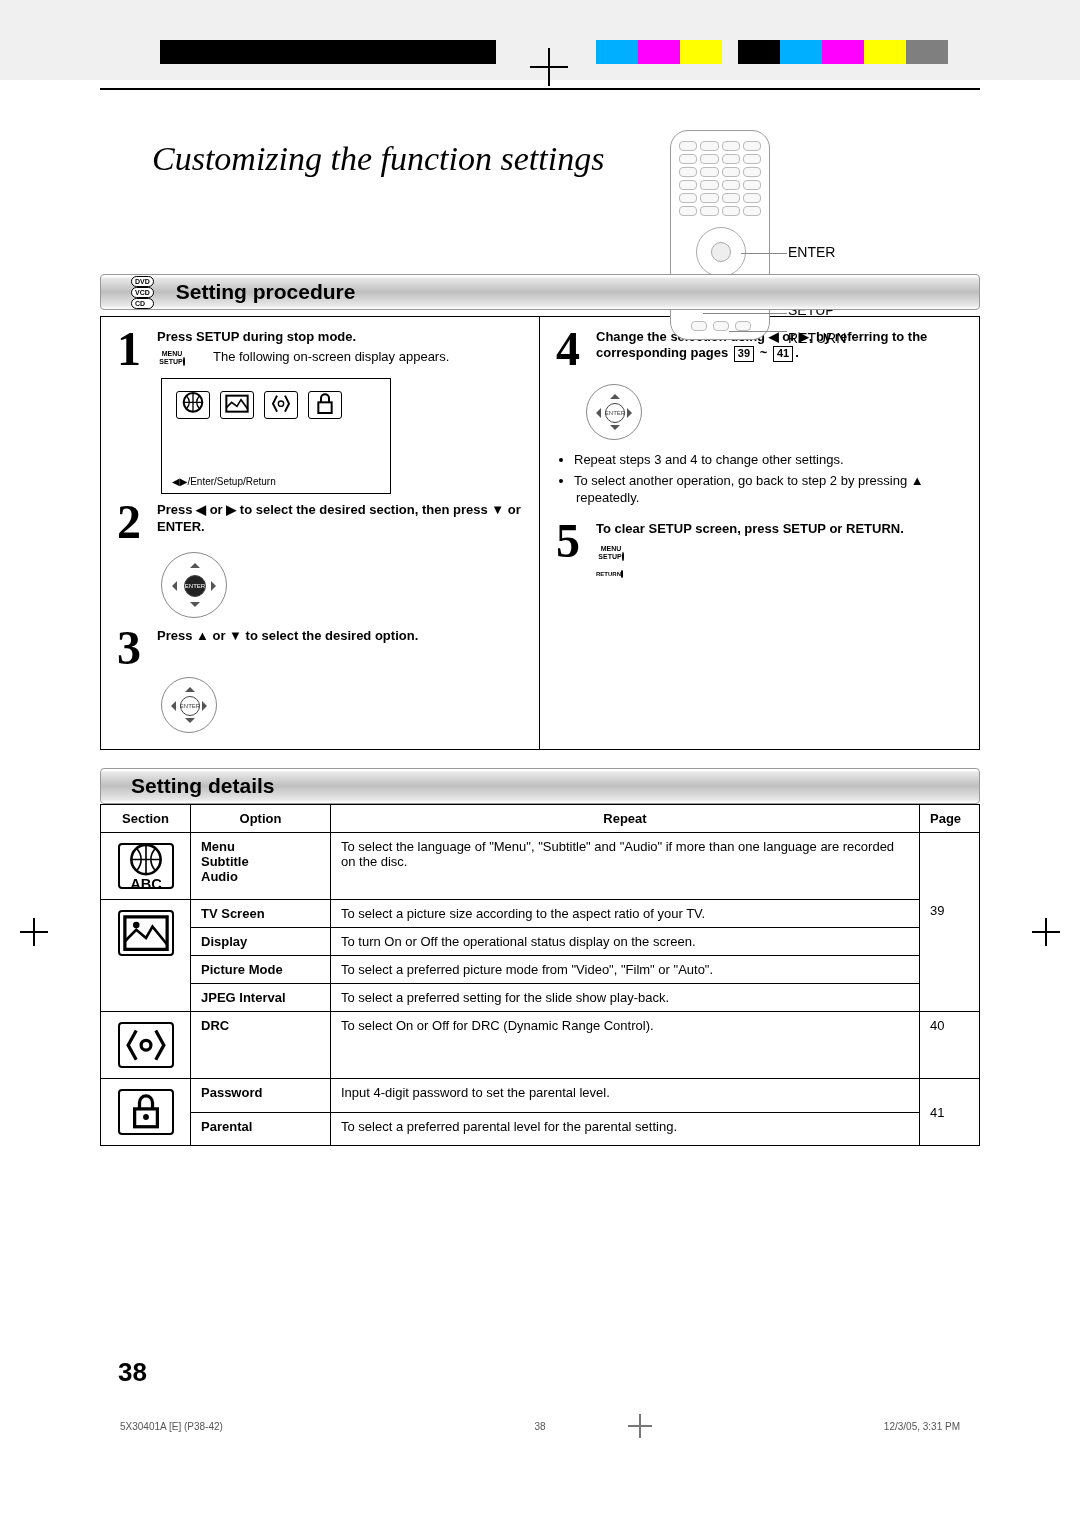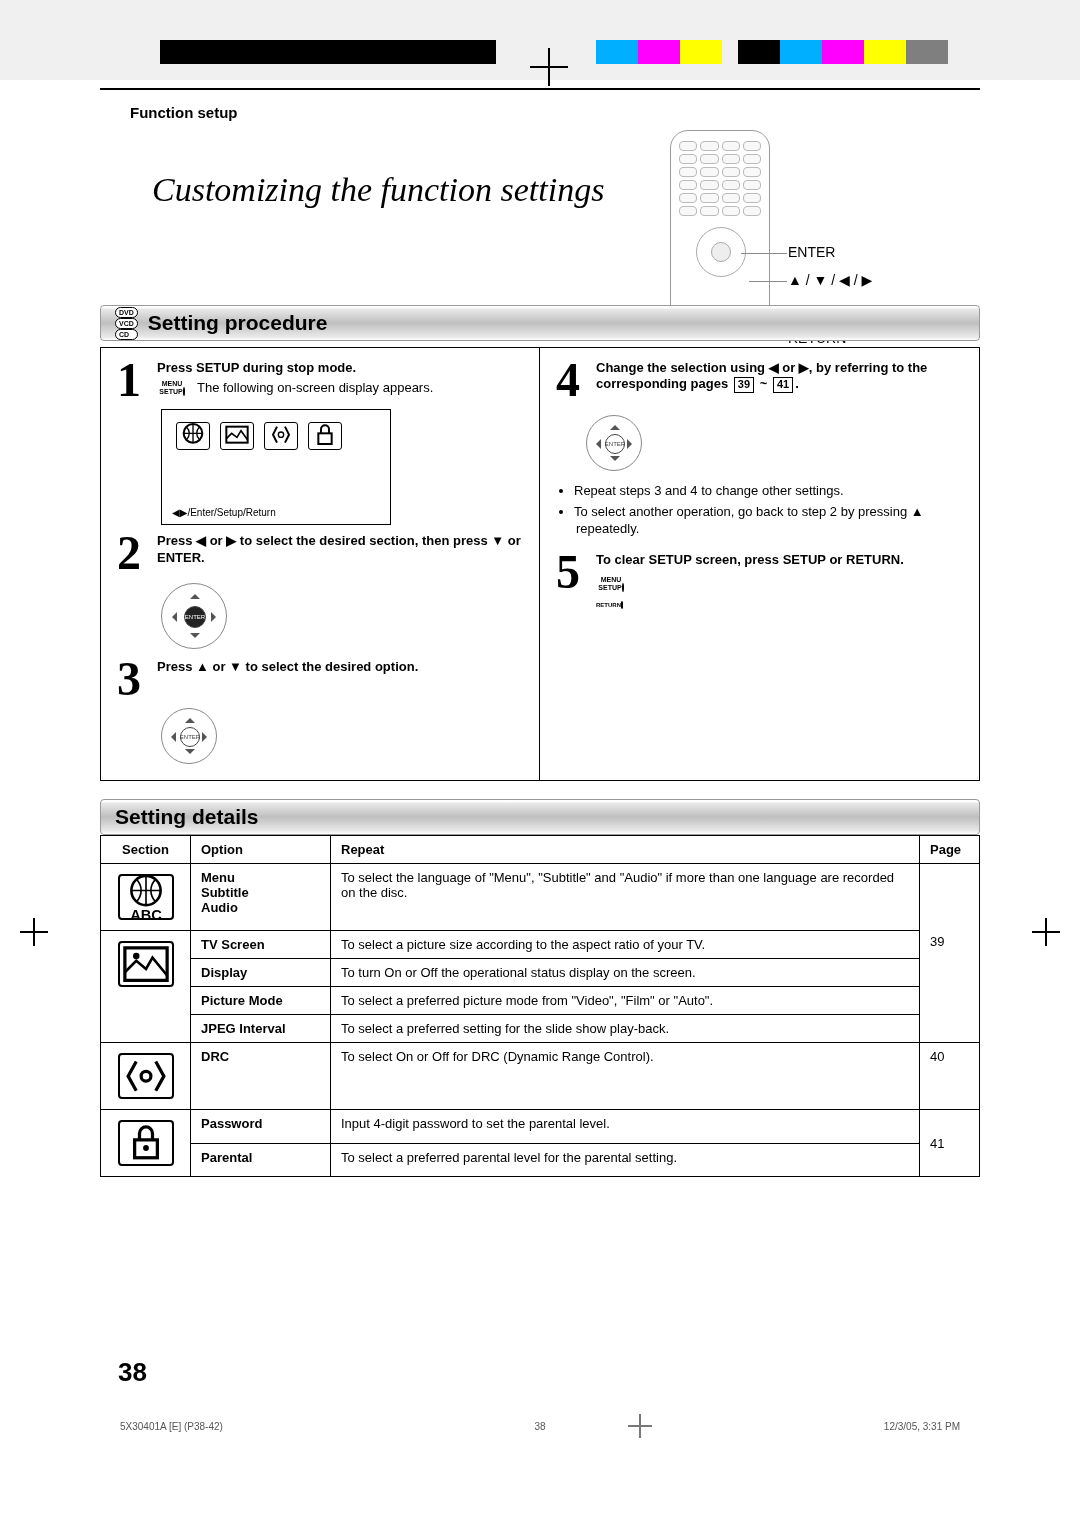--- a/index.html
+++ b/index.html
@@ -72,23 +72,24 @@
   }
   .main-desc { font-size: 13px; line-height:1.35; padding:4px 0 0 104px; width:440px;}
   
   .section-bar {
     margin-top: 18px;
     height: 36px;
     background: linear-gradient(#fff 0%, #fff 4%, #e8e8e8 10%, #bfbfbf 50%, #e8e8e8 90%, #fff 100%);
     border: 1px solid #999;
     border-radius: 4px;
     display:flex; align-items:center;
-    padding-left: 14px;
+    padding-left: 30px;
     font-size: 21px; font-weight: bold;
     position:relative;
+    gap:12px;
   }
   .section-bar.first{ margin-top:92px;}
   .disc-icons{ display:inline-flex; flex-direction:column; gap:0px; margin-right:10px; font-size:7px; font-weight:bold;}
   .disc-icons span{ border:1px solid #000; border-radius:7px; padding:0 3px; line-height:9px; background:#fff;}
   
   .proc-box {
     border:1px solid #000; margin-top:6px; display:flex;
   }
   .proc-col { width:50%; padding:12px 16px 16px 16px; font-size:13px; }
   .proc-col.left { border-right:1px solid #000;}
@@ -126,21 +127,21 @@
   .dpad .tri.right{ right:5px; top:28px; border-left-color:#555;}
   .dpad.small{ width:56px;height:56px; margin-left:44px;}
   .dpad.small .center{ top:18px;left:18px;width:20px;height:20px; background:#fff; color:#444;}
   .dpad.small .tri.up{top:4px;left:23px;} .dpad.small .tri.down{bottom:4px;left:23px;}
   .dpad.small .tri.left{top:23px;left:4px;} .dpad.small .tri.right{top:23px;right:4px;}
   .pagebox{ display:inline-block; border:1px solid #000; padding:0 3px; font-size:11px; font-weight:bold; margin:0 2px;}
   .bullets li{ margin-left:54px; font-size:13px; margin-bottom:4px; line-height:1.3; list-style:disc; text-indent:-2px; padding-left:2px;}
   
   .details-table{ width:100%; border-collapse:collapse; font-size:13px;}
   .details-table th, .details-table td{ border:1px solid #000; padding:6px 10px; vertical-align:top; text-align:left;}
-  .details-table th{ font-weight:bold; }
+  .details-table th{ font-weight:bold;text-align:center; }
   .details-table .page-col{ text-align:left; width:60px;}
   .details-table .icon-col{ width:90px; text-align:center; padding:6px;}
   .sq-icon{
     width:56px; height:46px; border:2px solid #000; border-radius:4px; margin:4px auto; display:flex; align-items:center; justify-content:center; font-size:18px;
   }
   
   .pgnum{
     position:absolute; bottom:50px; left:18px; font-size:26px; font-weight:bold;
   }
   .folio{
@@ -176,21 +177,20 @@
       <div class="cb m"></div>
       <div class="cb y"></div>
       <div class="cb g"></div>
   </div>
   <div class="crop-top"></div>
 </div>
 <div class="crop-side left"></div>
 <div class="crop-side right"></div>
 
 <div class="page">
-  <div class="section-label">Function setup</div>
 
   <div class="remote-wrap">
     <div class="remote">
       <div class="grid">
         <div class="btn"></div>
           <div class="btn"></div>
           <div class="btn"></div>
           <div class="btn"></div>
         <div class="btn"></div>
           <div class="btn"></div>
@@ -244,21 +244,21 @@
     <span>Setting procedure</span>
   </div>
 
   <div class="proc-box">
     <div class="proc-col left">
 
       <div class="step">
         <div class="num">1</div>
         <div class="body">
           <div class="title">Press SETUP during stop mode.</div>
-          <div style="display:flex;gap:10px;">
+          <div style="display:flex;gap:26px;align-items:center;">
             <span class="menu-setup-btn">
               <span style="white-space:pre;">MENU
 SETUP</span>
               <span class="circ"></span>
             </span>
             <div class="text">The following on-screen display appears.</div>
           </div>
         </div>
       </div>
       <div class="osd">

